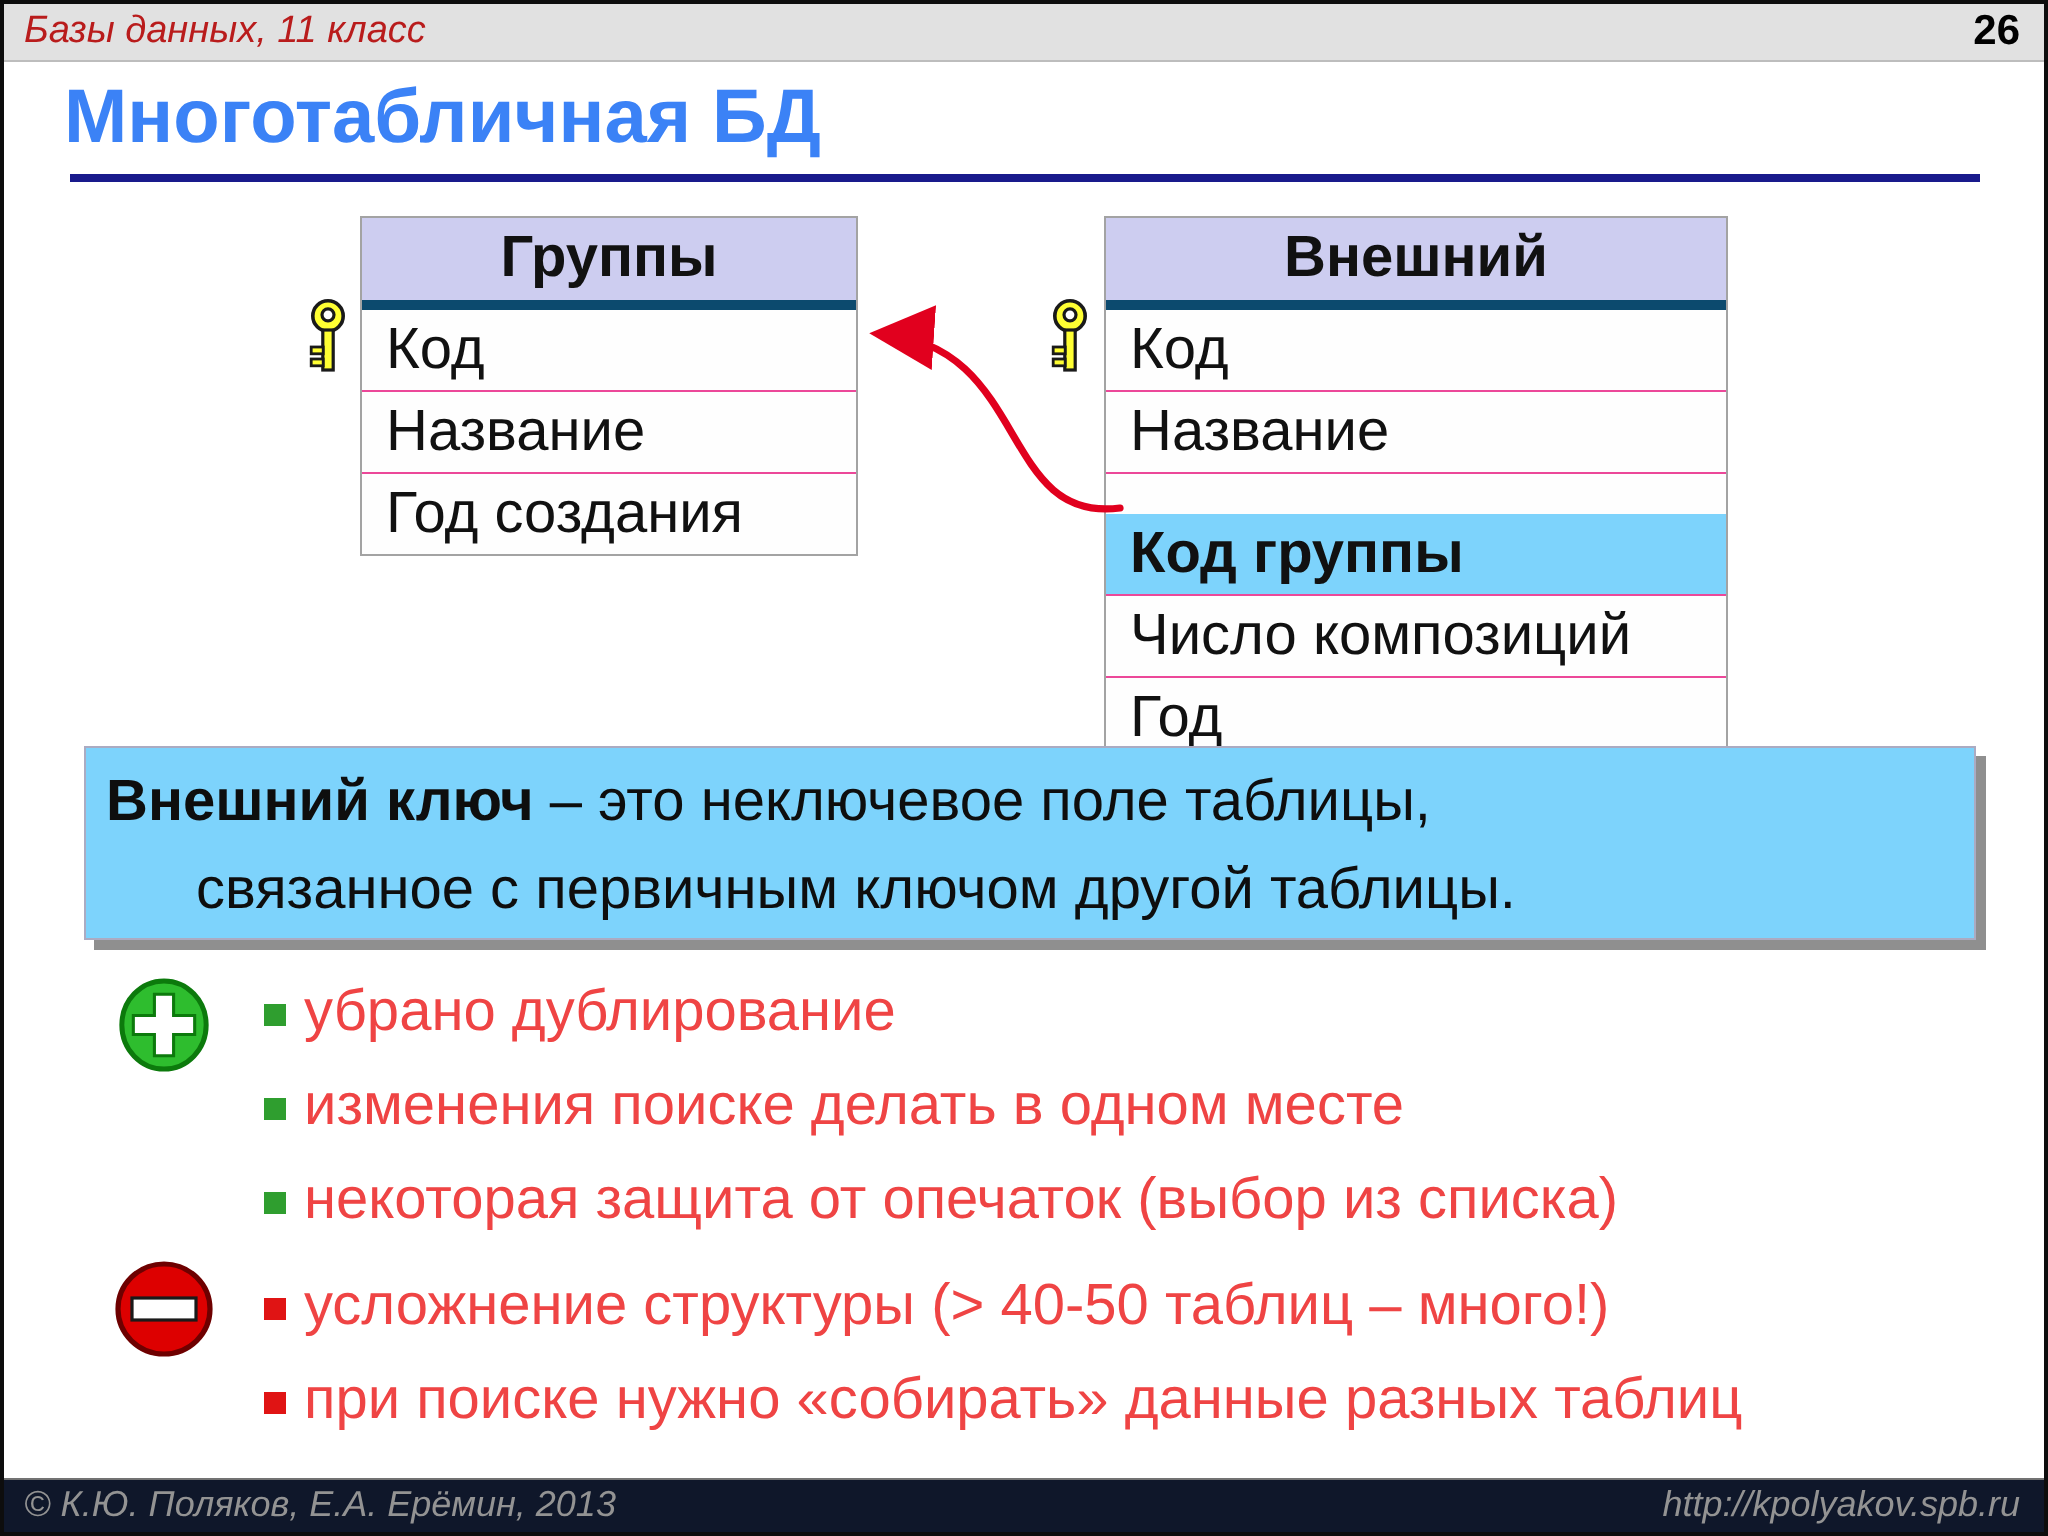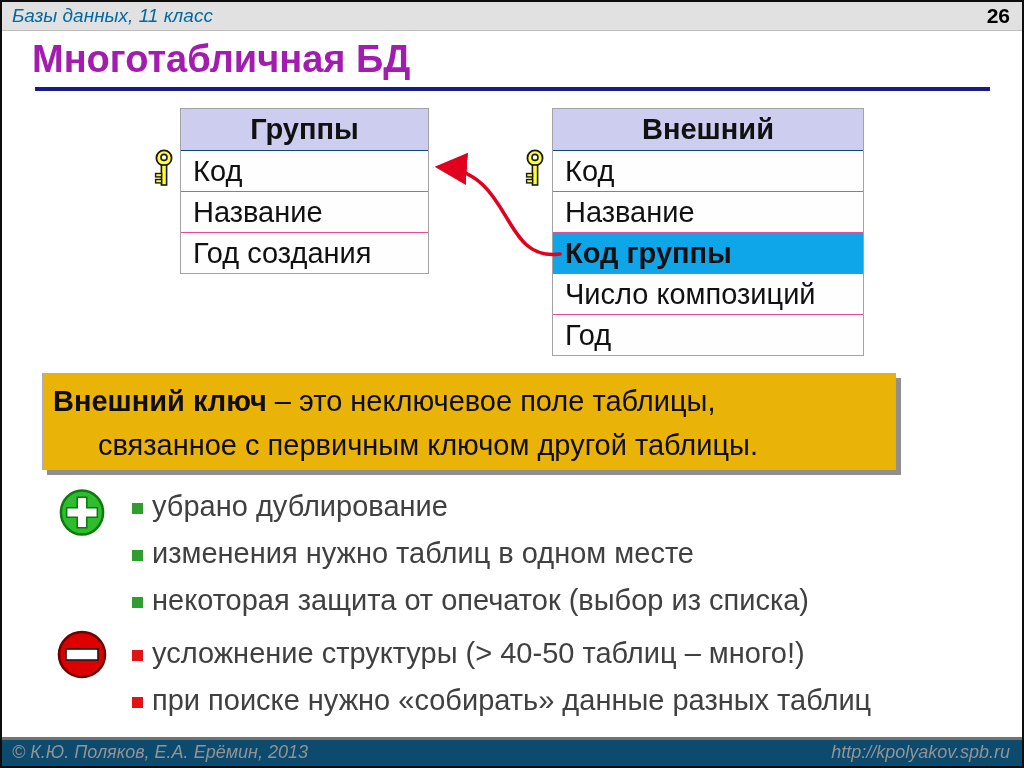--- a/index.html
+++ b/index.html
@@ -4,52 +4,52 @@
 <style>
   html,body{margin:0;padding:0;background:#fff;}
   .slide{
     position:relative;width:1024px;height:768px;box-sizing:border-box;
     border:2px solid #0d0d0d;background:#ffffff;overflow:hidden;
     font-family:"Liberation Sans", sans-serif;color:#111;
   }
   
   .topbar{position:absolute;top:0;left:0;right:0;height:28px;background:#e1e1e1;
     border-bottom:1px solid #bdbdbd;}
-  .topbar .course{position:absolute;left:10px;top:3px;font-size:19px;font-style:italic;color:#0369a1;}
+  .topbar .course{position:absolute;left:10px;top:3px;font-size:19px;font-style:italic;color:#b91c1c;}
   .topbar .pagenum{position:absolute;right:12px;top:2px;font-size:21px;font-weight:bold;color:#000000;}
   
-  .title{position:absolute;left:30px;top:36px;font-size:38px;font-weight:bold;color:#a21caf;}
+  .title{position:absolute;left:30px;top:36px;font-size:38px;font-weight:bold;color:#3b82f6;}
   .title-rule{position:absolute;left:33px;top:85px;width:955px;height:4px;background:#191a8c;}
   
   .dbtable{position:absolute;border:1px solid #a3a3a3;background:#fefefe;}
   .dbtable .hdr{height:41px;line-height:41px;text-align:center;font-size:29px;font-weight:bold;
-    background:#cdcdf0;border-bottom:1px solid #0c4a6e;}
+    background:#cdcdf0;border-bottom:5px solid #0c4a6e;}
   .dbtable .row{height:40px;line-height:40px;font-size:29px;padding-left:12px;
     border-bottom:1px solid #ec4899;background:#fefefe;}
   .dbtable .row:last-child{border-bottom:none;}
-  .dbtable .row.fk{background:#0ea5e9;font-weight:bold;}
+  .dbtable .row.fk{background:#7dd3fc;font-weight:bold;margin-top:20px;}
   .keyicon{position:absolute;width:26px;height:38px;}
   
   .relarrow{position:absolute;left:427px;top:148px;width:135px;height:112px;}
   
-  .defbox{position:absolute;left:40px;top:371px;width:854px;height:97px;box-sizing:border-box;
-    background:#eab308;border:1px solid #ababc2;box-shadow:5px 5px 0 #8f8f8f;
+  .defbox{position:absolute;left:40px;top:371px;width:946px;height:97px;box-sizing:border-box;
+    background:#7dd3fc;border:1px solid #ababc2;box-shadow:5px 5px 0 #8f8f8f;
     font-size:29px;line-height:44px;padding:5px 10px 0 10px;color:#0e0e0e;}
   .defbox .line2{text-indent:45px;}
   .defbox .term{font-weight:bold;}
   
   .bigicon{position:absolute;}
   .plist{position:absolute;list-style:none;margin:0;padding:0;}
-  .plist li{font-size:29px;line-height:31px;margin-bottom:16px;color:#404040;white-space:nowrap;}
+  .plist li{font-size:29px;line-height:31px;margin-bottom:16px;color:#ef4444;white-space:nowrap;}
   .plist li .sq{display:inline-block;width:11px;height:11px;margin-right:9px;vertical-align:2px;}
   .pros-list .sq{background:#2f9e2f;}
   .cons-list .sq{background:#e01414;}
   
-  .footbar{position:absolute;left:0;right:0;bottom:0;height:26px;background:#0c4a6e;
-    border-top:3px solid #737373;}
+  .footbar{position:absolute;left:0;right:0;bottom:0;height:26px;background:#0f172a;
+    border-top:1px solid #737373;}
   .footbar .copy{position:absolute;left:10px;top:2px;font-size:18px;font-style:italic;color:#939393;}
   .footbar .url{position:absolute;right:12px;top:2px;font-size:18px;font-style:italic;color:#939393;}
 </style>
 </head>
 <body>
 
 <div class="slide">
 
   <div class="topbar">
     <div class="course">Базы данных, 11 класс</div>
@@ -105,21 +105,21 @@
     <div class="line2">связанное с первичным ключом другой таблицы.</div>
   </div>
 
   <svg class="bigicon" style="left:57px;top:486px;width:46px;height:49px;" viewBox="0 0 48 50">
     <ellipse cx="24" cy="25" rx="22" ry="23" fill="#2ebd2e" stroke="#0c7a0c" stroke-width="2.6"></ellipse>
     <path d="M19 9 h10 v11 h11 v10 h-11 v11 h-10 v-11 h-11 v-10 h11 z" fill="#ffffff" stroke="#0c7a0c" stroke-width="1.6"></path>
   </svg>
 
   <ul class="plist pros-list" style="left:130px;top:489px;">
     <li><span class="sq"></span><span>убрано дублирование</span></li>
-    <li><span class="sq"></span><span>изменения нужно таблиц в одном месте</span></li>
+    <li><span class="sq"></span><span>изменения поиске делать в одном месте</span></li>
     <li><span class="sq"></span><span>некоторая защита от опечаток (выбор из списка)</span></li>
   </ul>
 
   <svg class="bigicon" style="left:55px;top:628px;width:50px;height:49px;" viewBox="0 0 50 49">
     <ellipse cx="25" cy="24.5" rx="23" ry="22.5" fill="#dd0000" stroke="#6e0000" stroke-width="2.6"></ellipse>
     <rect x="9" y="19" width="32" height="11" fill="#ffffff" stroke="#1a1a1a" stroke-width="1.6"></rect>
   </svg>
 
   <ul class="plist cons-list" style="left:130px;top:636px;">
     <li><span class="sq"></span><span>усложнение структуры (&gt; 40-50 таблиц – много!)</span></li>

